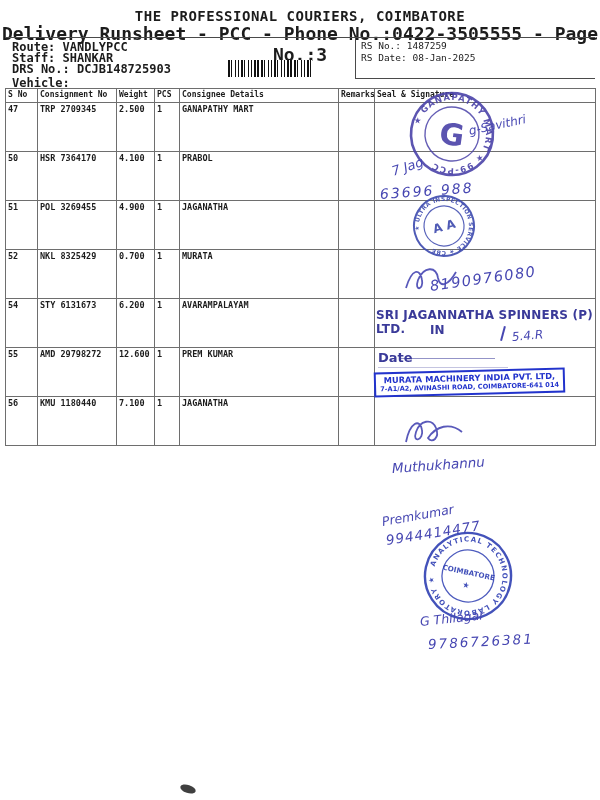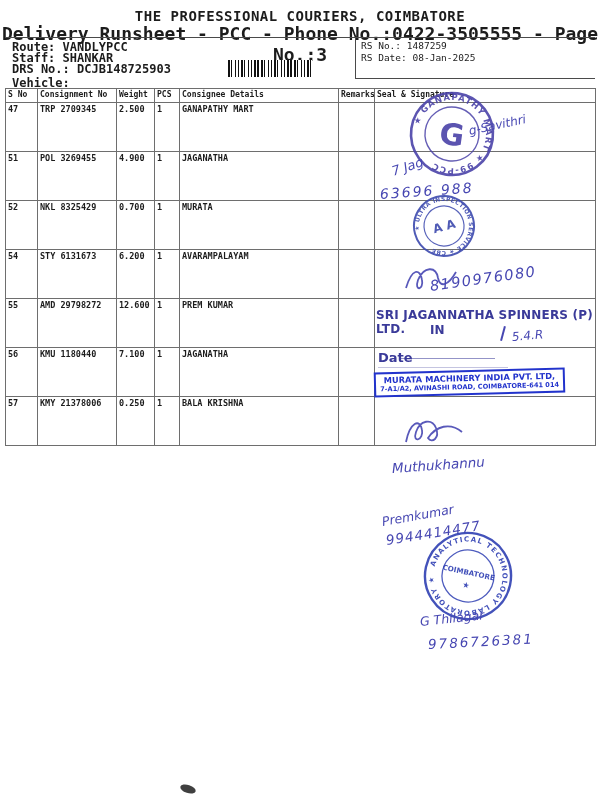--- a/index.html
+++ b/index.html
@@ -78,20 +78,29 @@
       <tr>
         <td>47</td>
         <td>TRP 2709345</td>
         <td>2.500</td>
         <td>1</td>
         <td>GANAPATHY MART</td>
         <td></td>
         <td></td>
       </tr>
       <tr>
+        <td>50</td>
+        <td>HSR 7364170</td>
+        <td>4.100</td>
+        <td>1</td>
+        <td>PRABOL</td>
+        <td></td>
+        <td></td>
+      </tr>
+      <tr>
         <td>51</td>
         <td>POL 3269455</td>
         <td>4.900</td>
         <td>1</td>
         <td>JAGANATHA</td>
         <td></td>
         <td></td>
       </tr>
       <tr>
         <td>52</td>
@@ -119,29 +128,20 @@
         <td>PREM KUMAR</td>
         <td></td>
         <td></td>
       </tr>
       <tr>
         <td>56</td>
         <td>KMU 1180440</td>
         <td>7.100</td>
         <td>1</td>
         <td>JAGANATHA</td>
-        <td></td>
-        <td></td>
-      </tr>
-      <tr>
-        <td>57</td>
-        <td>KMY 21378006</td>
-        <td>0.250</td>
-        <td>1</td>
-        <td>BALA KRISHNA</td>
         <td></td>
         <td></td>
       </tr>
     </tbody>
   </table>
 
   <div class="overlay">
 
     <svg style="left:30px;top:-2px;transform:rotate(8deg)" width="96" height="96" viewBox="0 0 96 96">
       <defs>

